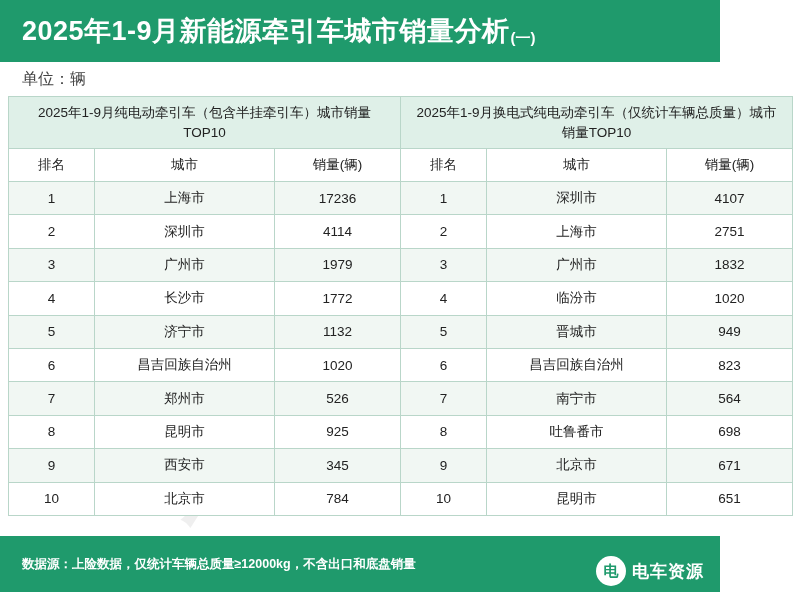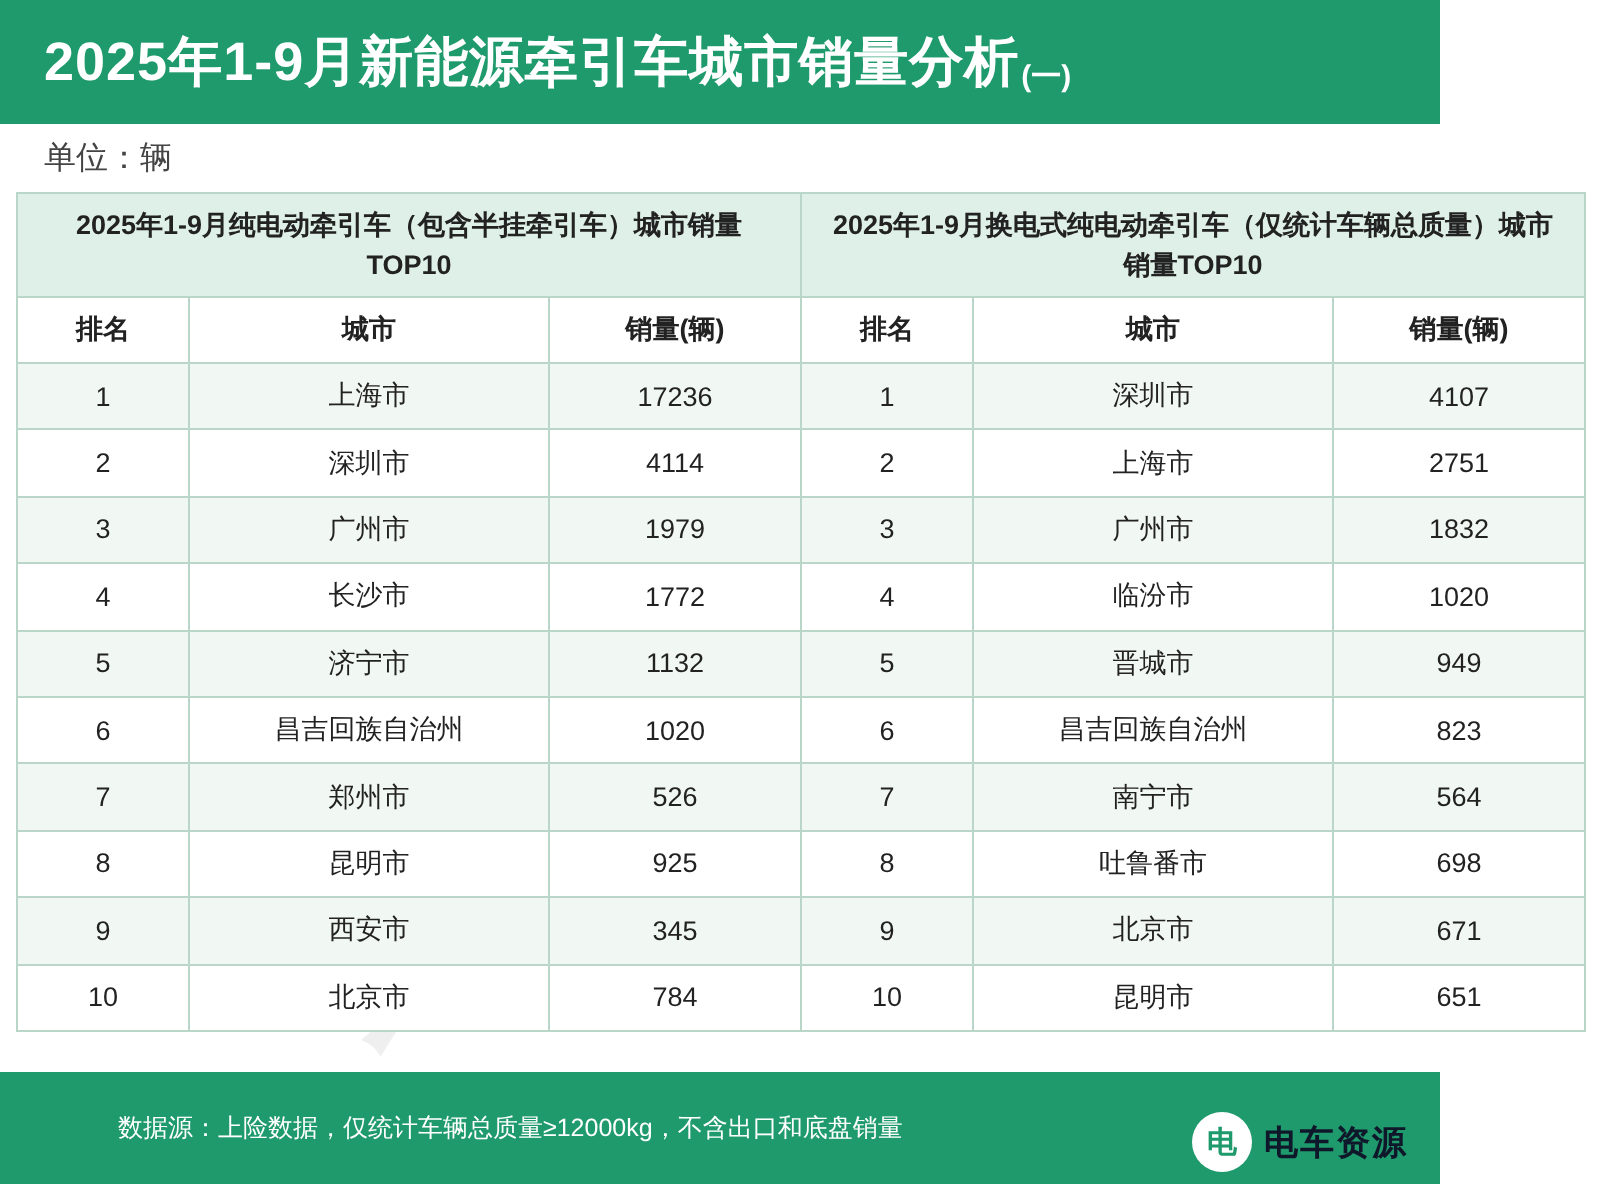--- a/index.html
+++ b/index.html
@@ -69,31 +69,31 @@
     table-layout: fixed;
   }
   table.main th, table.main td {
     border: 1px solid #b9d6c9;
     text-align: center;
     color: #222222;
   }
   .grp-head {
     background: #dff0e8;
     font-size: 13.5px;
-    font-weight: bold;
+    font-weight: normal;
     height: 52px;
     line-height: 1.45;
     padding: 4px 10px;
     color: #10342a;
   }
   .col-head {
     background: #ffffff;
     font-size: 13.5px;
     height: 33px;
-    font-weight: bold;
+    font-weight: normal;
     color: #1a1a1a;
   }
   td.cell {
     height: 33.4px;
     font-size: 13.5px;
     background: #ffffff;
   }
   tr.alt td.cell { background: #f1f7f3; }
   
   .watermark {
@@ -121,22 +121,21 @@
     height: 56px;
     display: flex;
     align-items: center;
     padding: 0 22px;
     position: relative;
     z-index: 3;
   }
   .footer-text {
     color: #ffffff;
     font-size: 12.5px;
-    font-weight: normal;
-    margin-left: 37px;
+    font-weight: bold;
   }
   .footer-logo {
     position: absolute;
     right: 16px;
     bottom: 6px;
     display: flex;
     align-items: center;
     gap: 6px;
   }
   .logo-mark {
@@ -144,21 +143,21 @@
     border-radius: 50%;
     background: #ffffff;
     display: flex;
     align-items: center;
     justify-content: center;
     color: #1f9a6c;
     font-size: 15px;
     font-weight: bold;
   }
   .logo-text {
-    color: #0f172a;
+    color: #ffffff;
     font-size: 17px;
     font-weight: bold;
     letter-spacing: 1px;
   }
   .spacer { height: 6px; background: #ffffff; z-index:3; position:relative;}
 </style>
 </head>
 <body>
 
 <div class="page">

